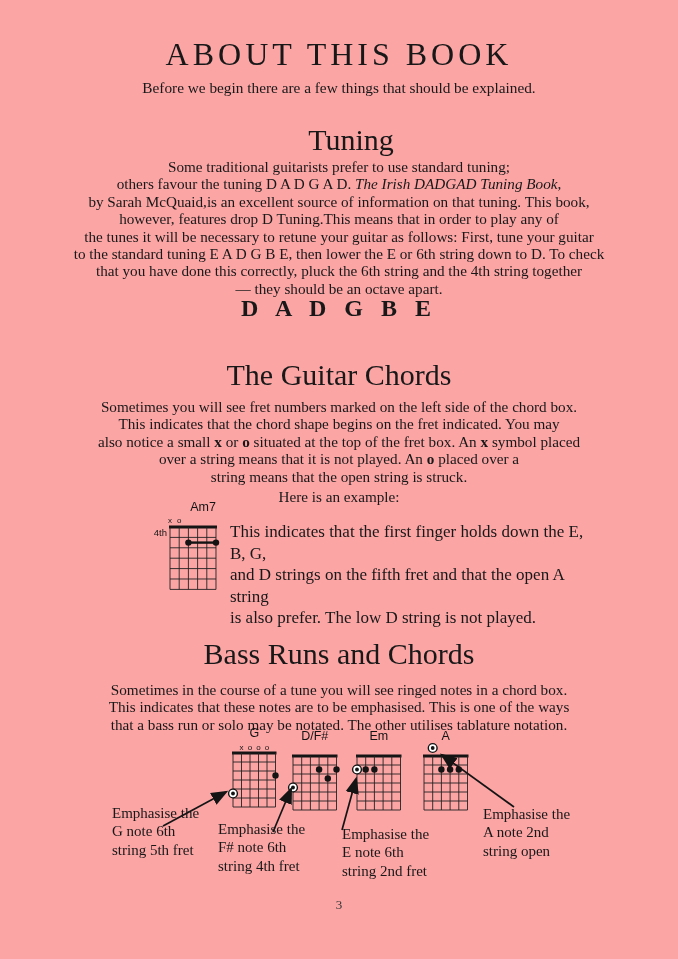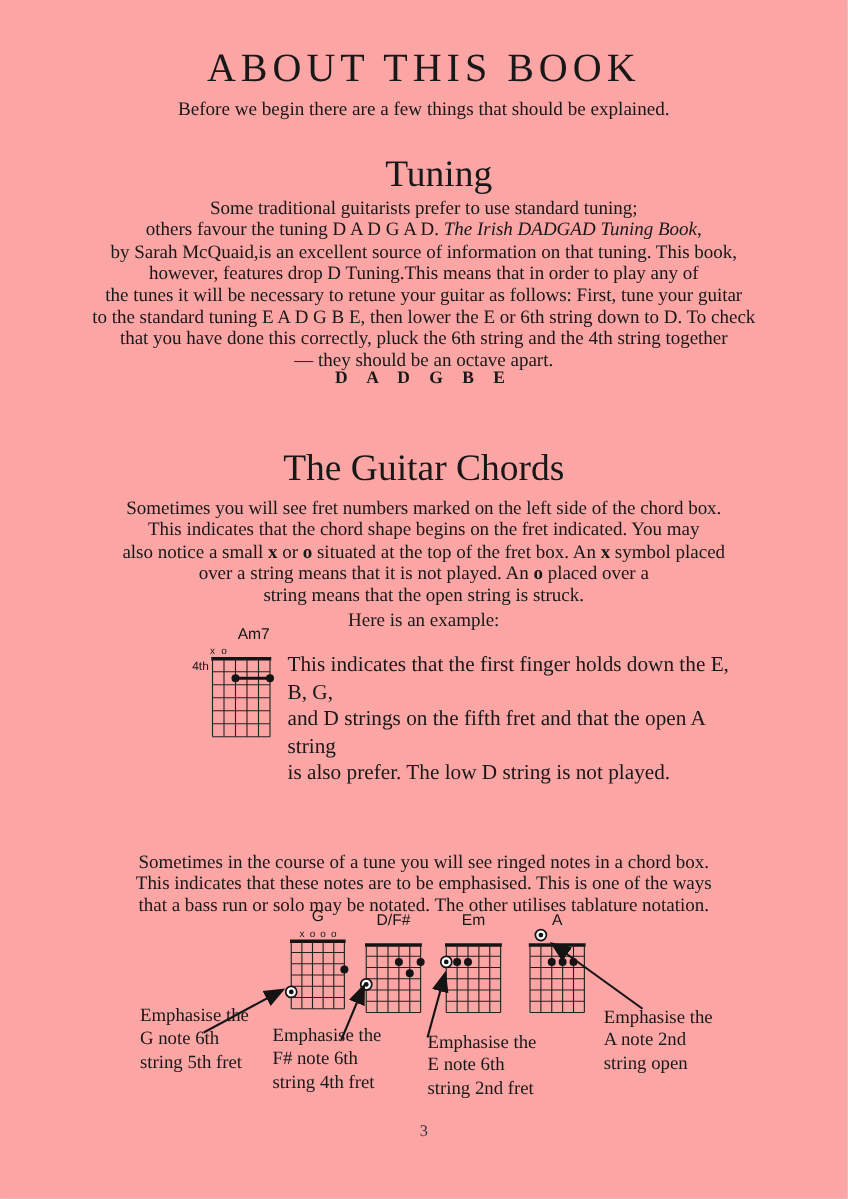--- a/index.html
+++ b/index.html
@@ -19,21 +19,21 @@
   .h-chords{ top:358px; }
   .h-bass{ top:637px; }
   .para{ left:0; right:0; font-size:15.2px; line-height:17.4px; }
   .para .ln{ text-align:center; }
   .p-tuning{ top:158px; }
   .p-chords{ top:398px; }
   .p-example{ top:488px; }
   .p-bass{ top:681px; }
   .dadgbe{
     left:0; right:0; top:295px; text-align:center;
-    font-size:14px; font-weight:bold; letter-spacing:6px;
+    font-size:24px; font-weight:bold; letter-spacing:6px;
   }
   .am7-text{ left:230px; top:521px; width:360px; font-size:17px; line-height:21.6px; }
   .am7-text .ln{ text-align:left; }
   .caption{ font-size:15px; line-height:18.4px; width:140px; }
   .caption .ln{ text-align:left; }
   .cap-0{ left:112px; top:804px; }
   .cap-1{ left:218px; top:820px; }
   .cap-2{ left:342px; top:825px; }
   .cap-3{ left:483px; top:805px; }
   .chord{ position:absolute; }
@@ -102,20 +102,21 @@
         <circle cx="70" cy="42.6" r="3.2" fill="#141414"></circle>
         <text x="21" y="35.7" text-anchor="end" font-size="9.5" font-family="&quot;Liberation Sans&quot;, sans-serif" fill="#141414">4th</text>
       </svg>
     </div>
   <div class="abs para am7-text">
       <div class="ln">This indicates that the first finger holds down the E, B, G,</div>
       <div class="ln">and D strings on the fifth fret and that the open A string</div>
       <div class="ln">is also prefer. The low D string is not played.</div>
     </div>
 
+  <div class="abs h2 h-bass">Bass Runs and Chords</div>
   <div class="abs para p-bass">
       <div class="ln">Sometimes in the course of a tune you will see ringed notes in a chord box.</div>
       <div class="ln">This indicates that these notes are to be emphasised. This is one of the ways</div>
       <div class="ln">that a bass run or solo may be notated. The other utilises tablature notation.</div>
     </div>
 
   <div class="chord ch-0">
       <svg width="57.5" height="85" viewBox="0 0 57.5 85">
         <text x="26.25" y="11" text-anchor="middle" font-size="12.5" font-family="&quot;Liberation Sans&quot;, sans-serif" fill="#141414">G</text>
         <text x="13.5" y="23.5" text-anchor="middle" font-size="8" font-family="&quot;Liberation Sans&quot;, sans-serif" fill="#141414">x</text>

